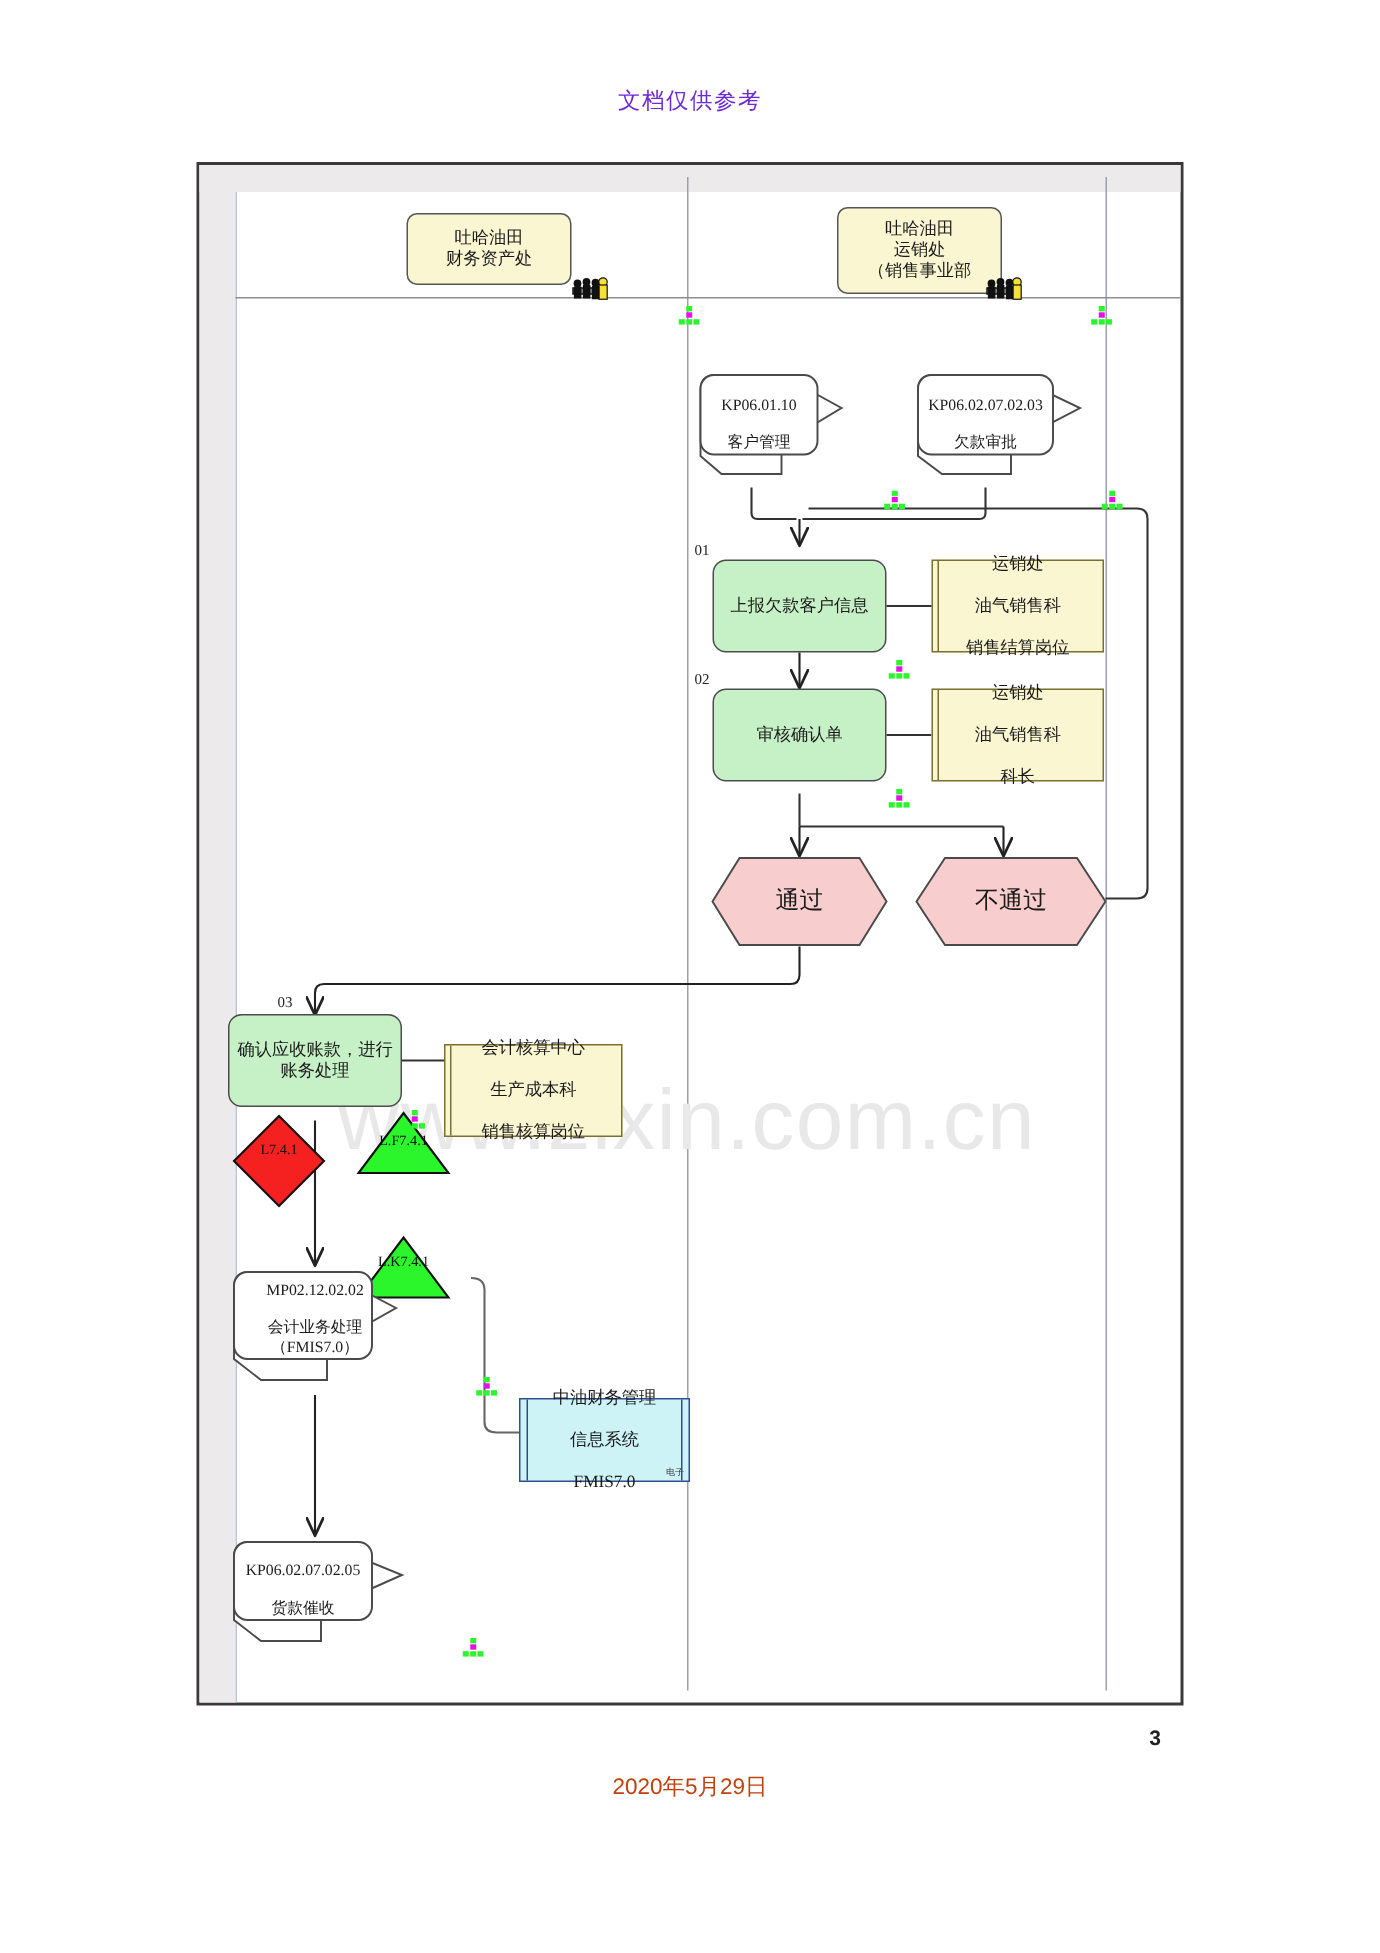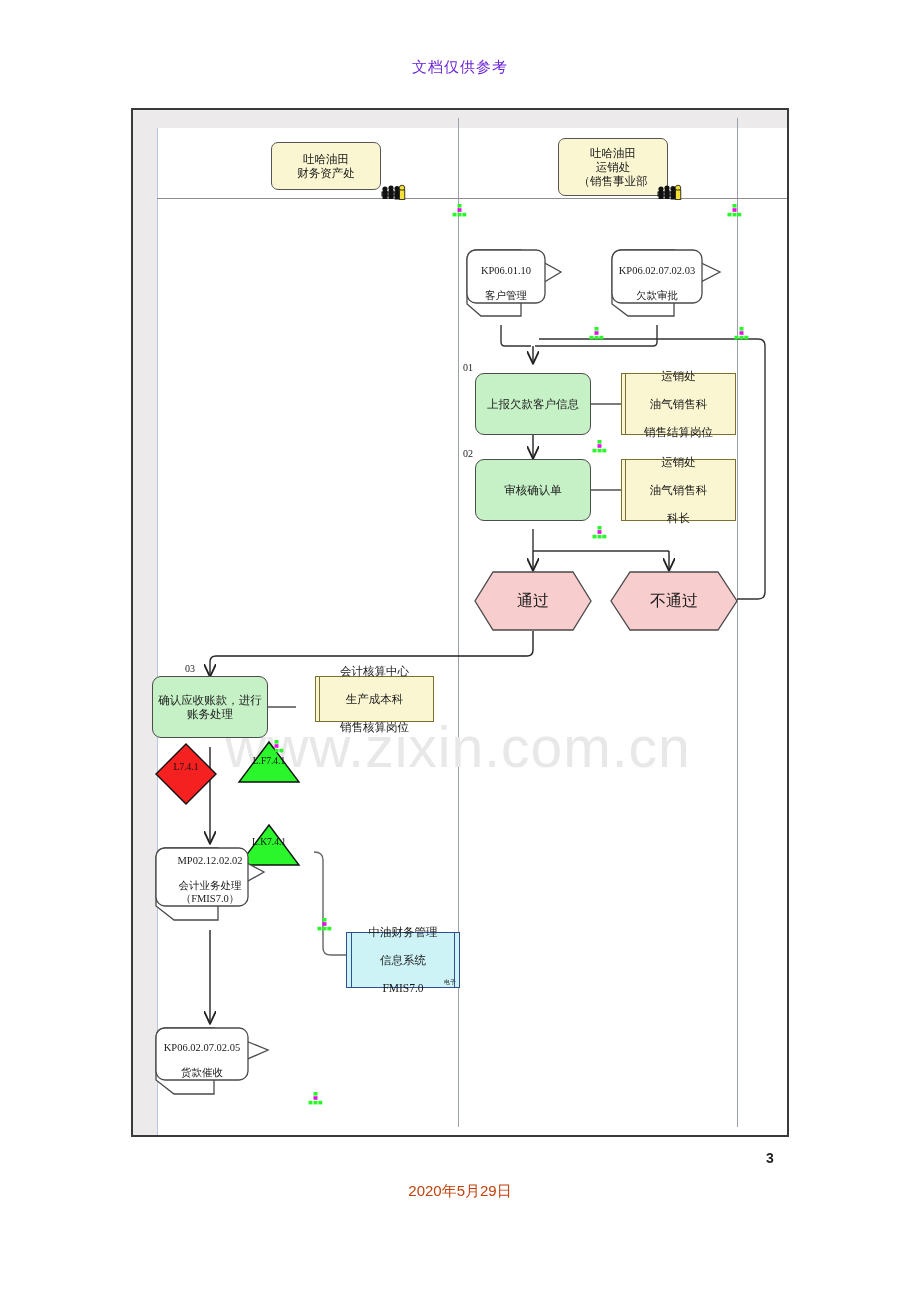--- a/index.html
+++ b/index.html
@@ -233,21 +233,21 @@
     <svg viewBox="0 0 128 60" style="position:absolute;left:0;top:0;width:128px;height:60px;">
       <path d="M20,1 L108,1 L127,30 L108,59 L20,59 L1,30 Z" fill="#f8cdcd" stroke="#4a4a4a" stroke-width="1.3"></path>
     </svg>
     <span style="position:relative;">不通过</span>
   </div>
 
   <div class="step-num" style="left:24px;top:553px;margin-left:28px;">03</div>
   <div class="shape proc-green" style="left:19px;top:566px;width:116px;height:62px;">
     <span>确认应收账款，进行账务处理</span>
   </div>
-  <div class="shape role-yellow" style="left:163px;top:566px;width:119px;height:46px;position:absolute;margin-left:19px;">
+  <div class="shape role-yellow" style="left:163px;top:586px;width:119px;height:62px;position:absolute;">
     <span><span>会计核算中心</span><br><span>生产成本科</span><br><span>销售核算岗位</span></span>
   </div>
 
   <div class="shape" style="left:21px;top:632px;width:64px;height:64px;">
     <svg viewBox="0 0 64 64" style="position:absolute;left:0;top:0;width:64px;height:64px;">
       <path d="M32,2 L62,32 L32,62 L2,32 Z" fill="#f52020" stroke="#111" stroke-width="1.4"></path>
     </svg>
     <span class="dia-label" style="left:0;top:20px;width:64px;">L7.4.1</span>
   </div>
 

